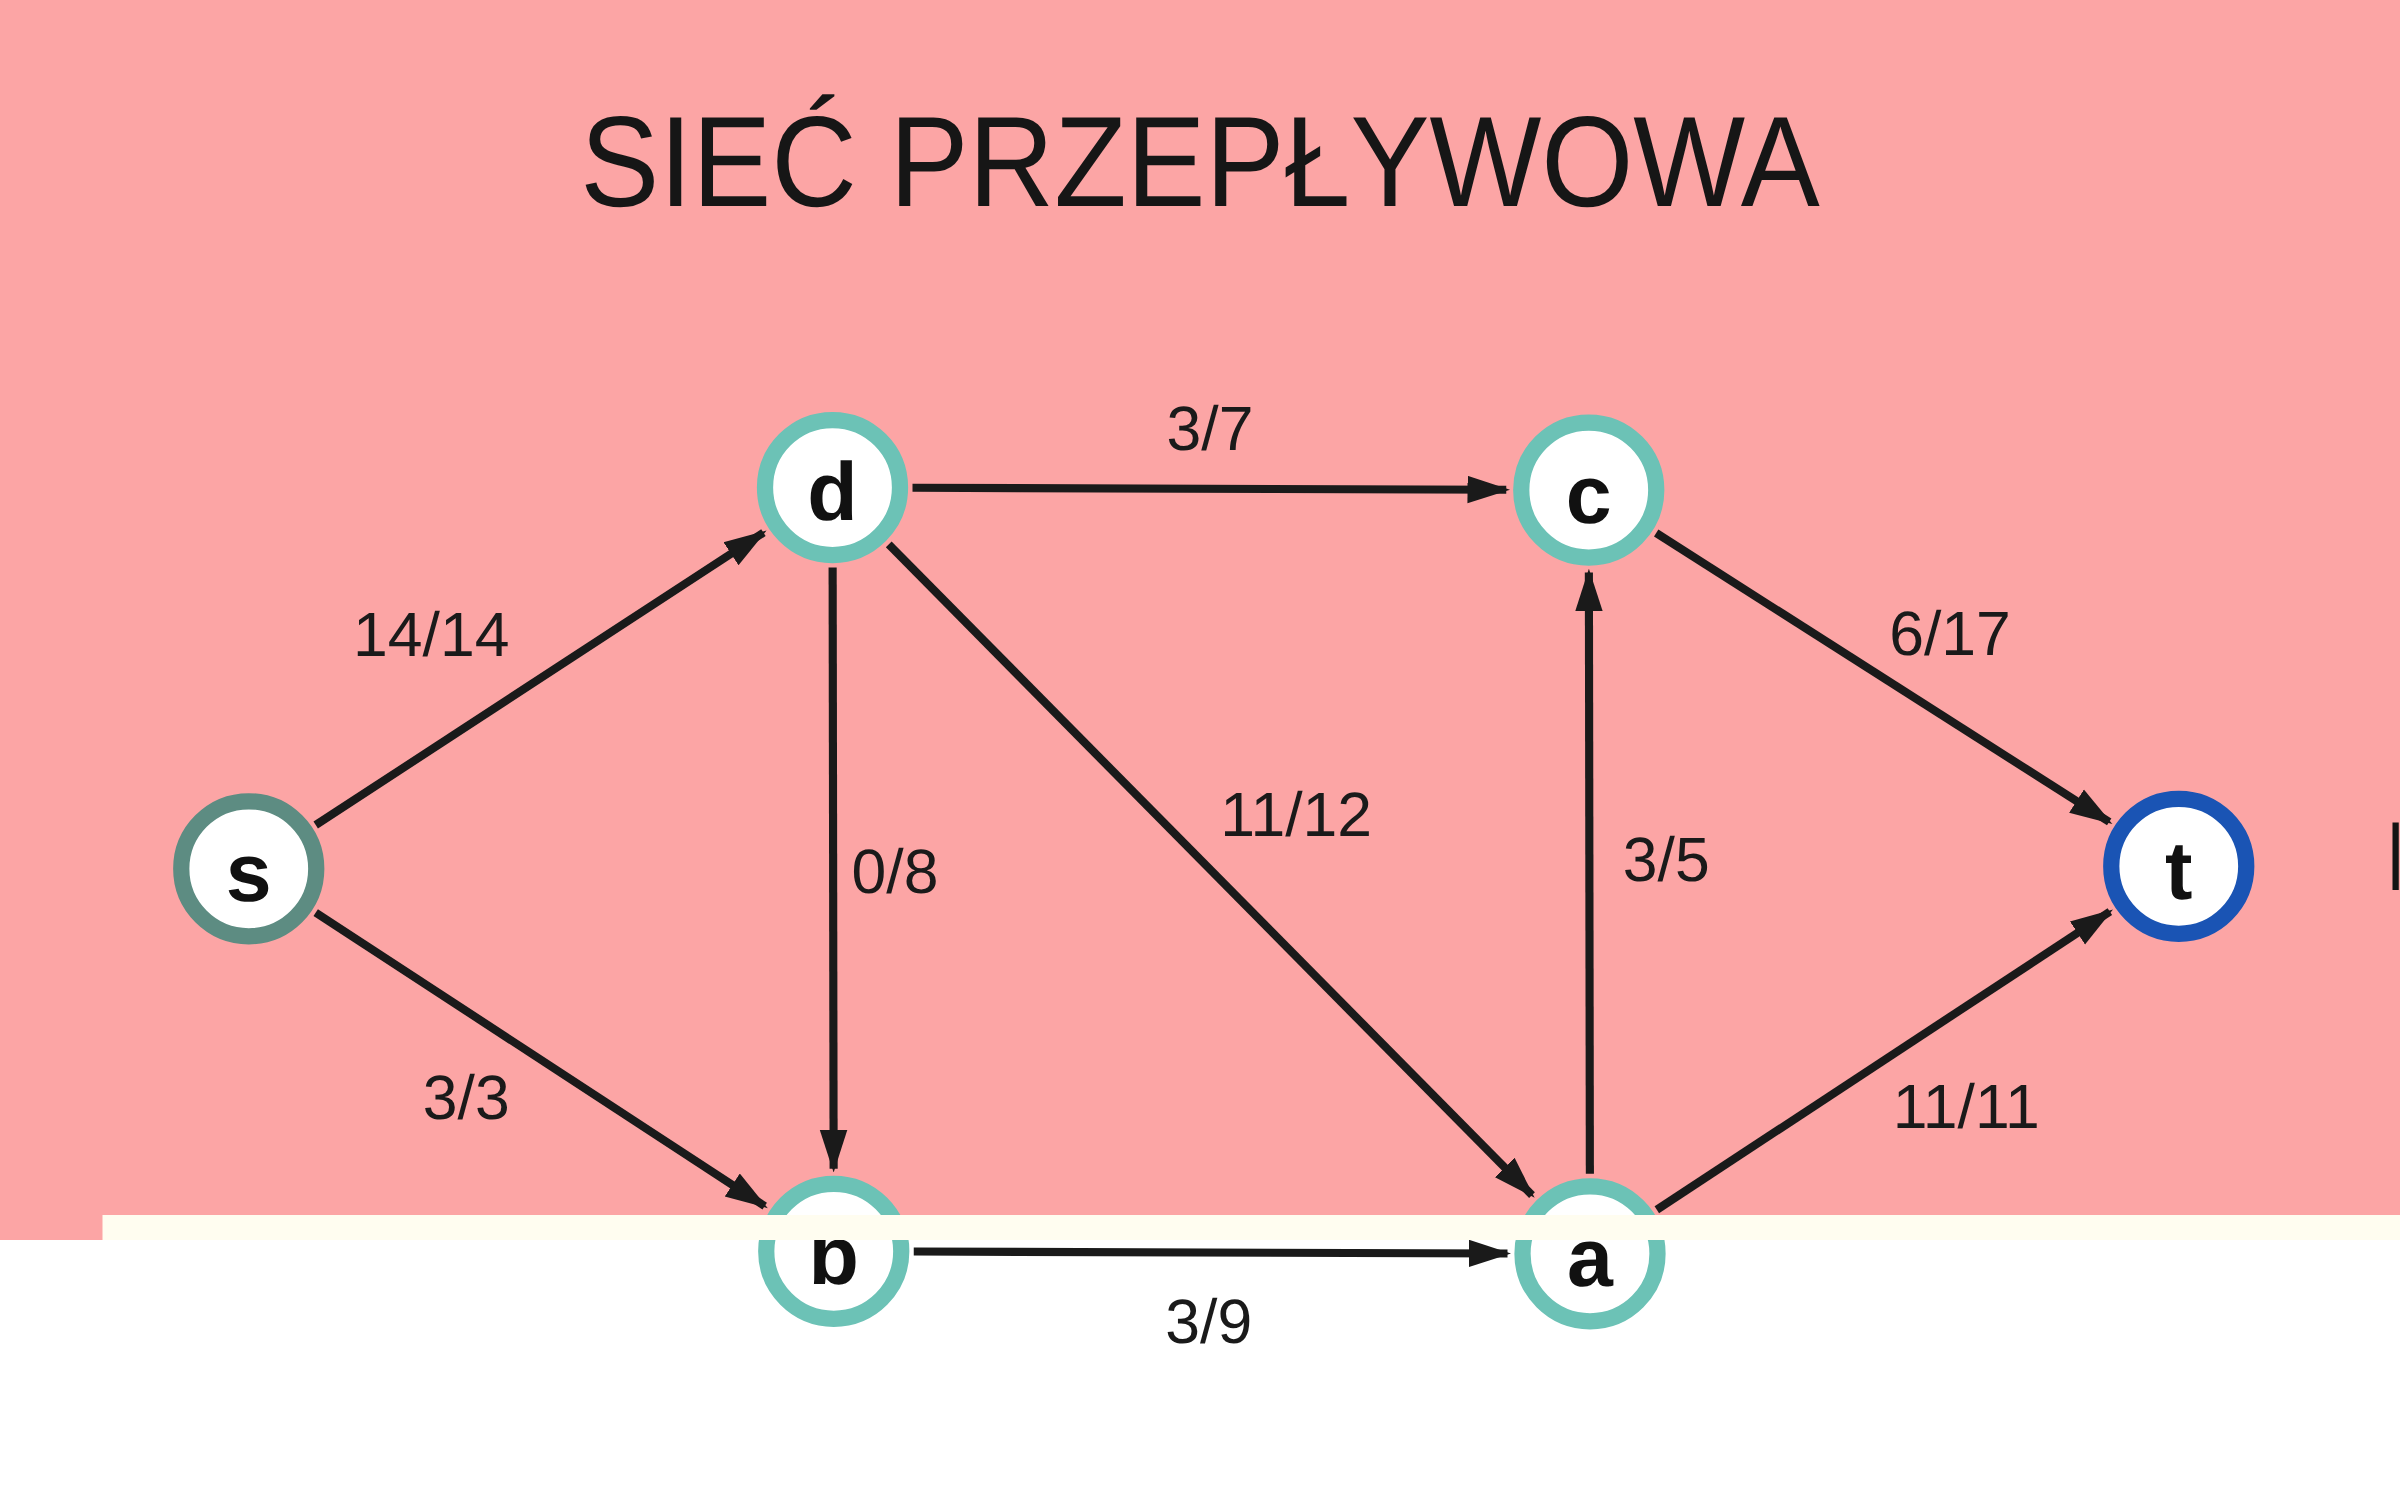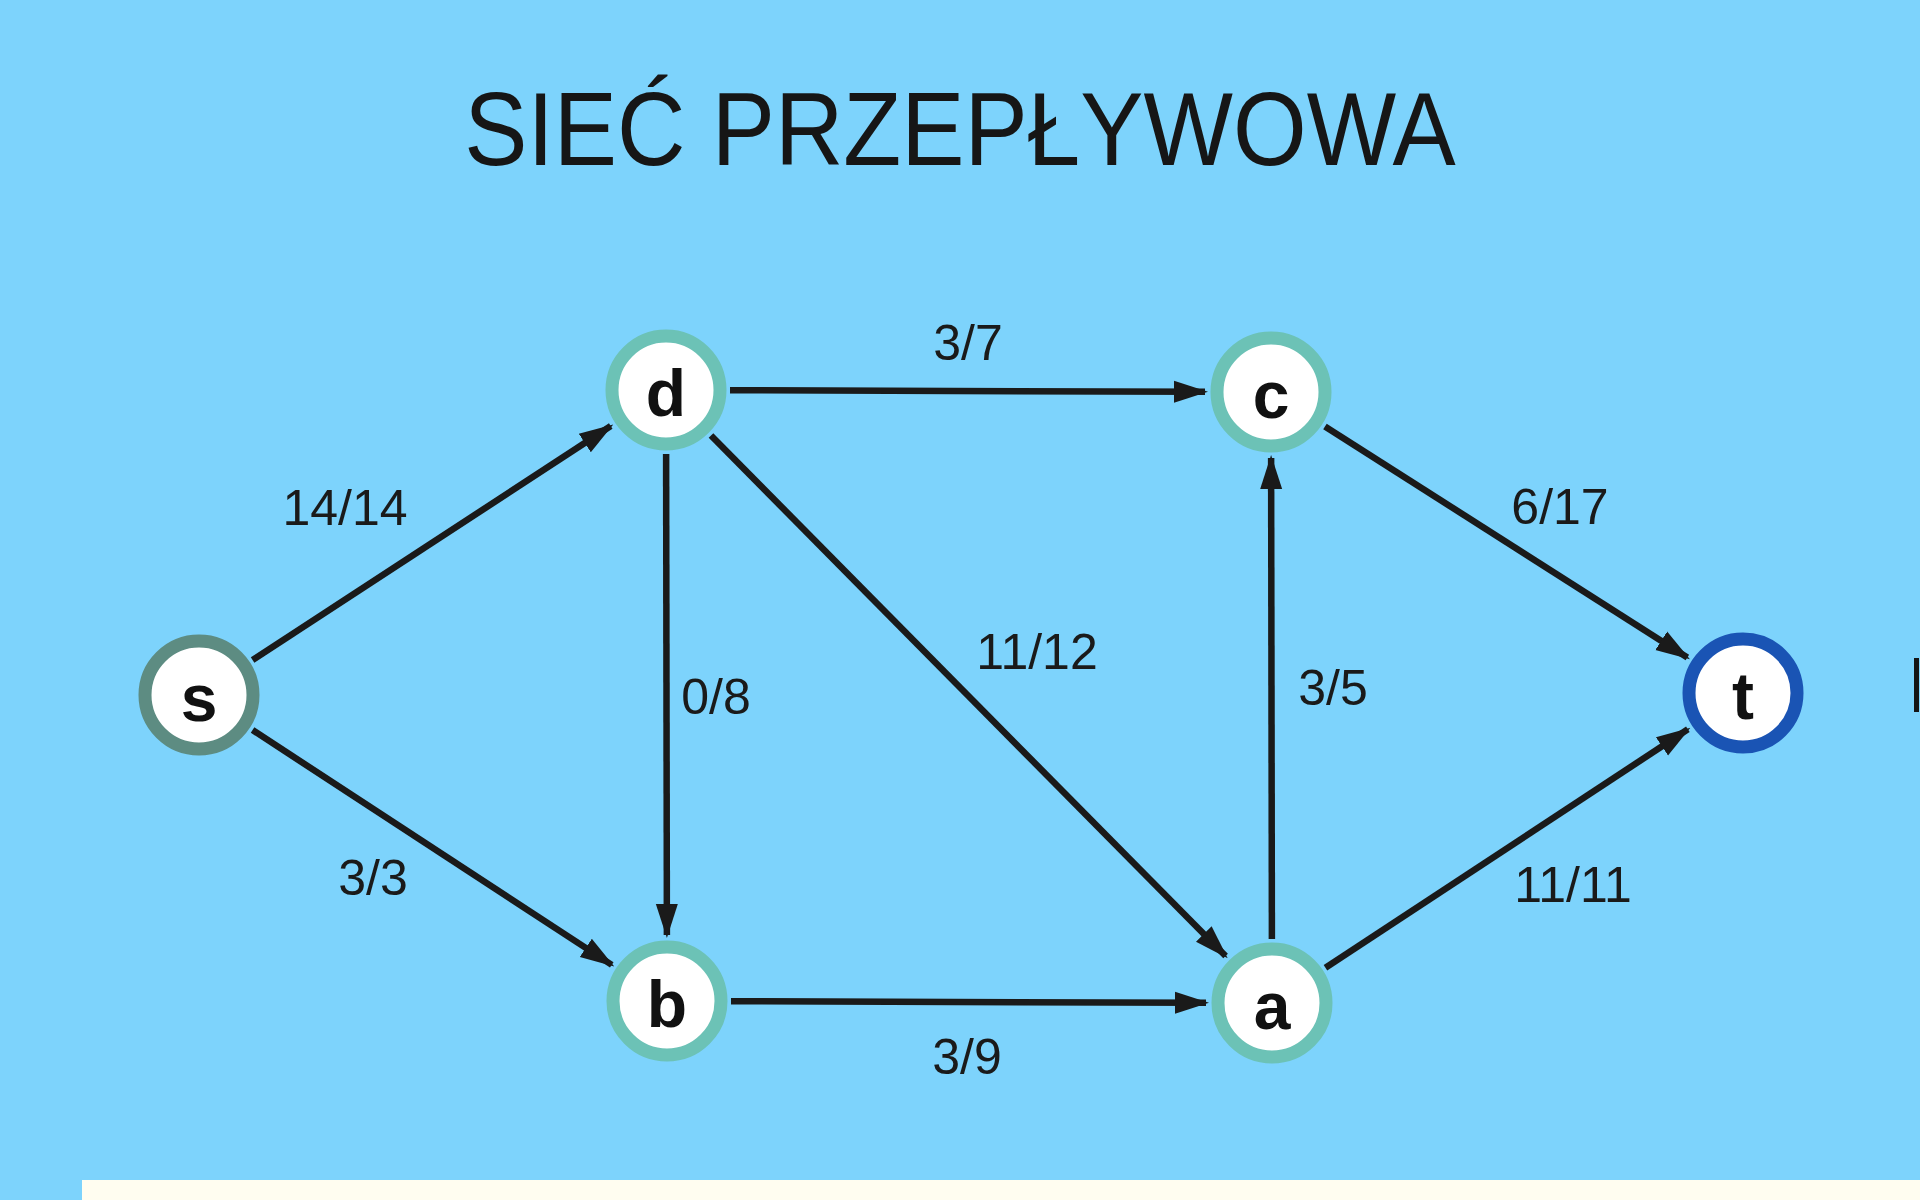--- a/index.html
+++ b/index.html
@@ -1,20 +1,20 @@
 <!DOCTYPE html>
 <html><head>
 <meta charset="utf-8">
 <style>
   html,body{margin:0;padding:0;}
   body{
     width:1920px;height:1200px;overflow:hidden;background:#ffffff;
     font-family:"Liberation Sans",sans-serif;
   }
-  .stage{position:relative;width:1920px;height:1200px;background:#7dd3fc;}
+  .stage{position:relative;width:1920px;height:992px;background:#fca5a5;}
   .title{
     position:absolute;top:2px;left:0;width:100%;
     text-align:center;font-size:103px;font-weight:400;color:#161616;
     transform:scaleX(0.92);transform-origin:50% 0;
     letter-spacing:0;white-space:nowrap;
   }
   #graph-svg{position:absolute;left:0;top:0;width:1920px;height:1200px;}
   .edge-line{fill:none;}
   .edge-label{font-family:"Liberation Sans",sans-serif;font-size:50px;font-weight:400;}
   .node-label{font-family:"Liberation Sans",sans-serif;font-size:66px;font-weight:700;}

